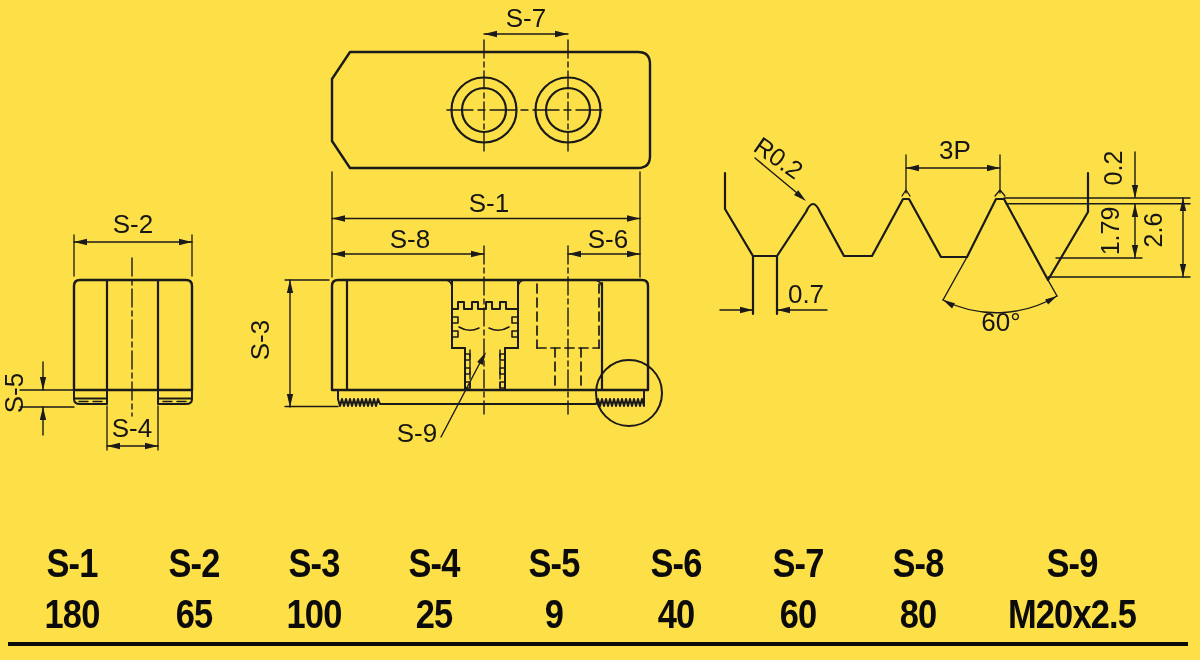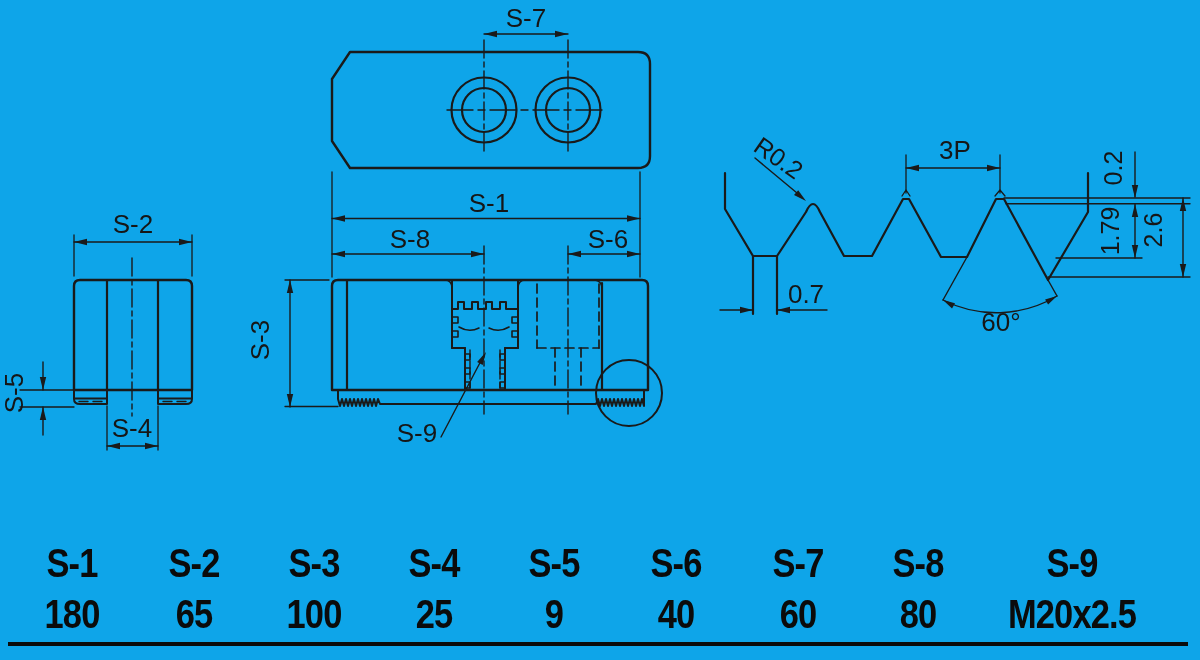--- a/index.html
+++ b/index.html
@@ -1,16 +1,16 @@
 <!DOCTYPE html>
 <html><head>
 <meta charset="utf-8">
 <style>
   html,body{margin:0;padding:0;background:#fff;}
-  #stage{position:relative;width:1200px;height:660px;background:#0ea5e9;overflow:hidden;
+  #stage{position:relative;width:1200px;height:660px;background:#fde047;overflow:hidden;
          font-family:"Liberation Sans",sans-serif;}
   #drawing{position:absolute;left:0;top:0;}
   svg text{fill:#161616;font-family:"Liberation Sans",sans-serif;}
   .dimtxt{font-size:26px;}
   .smalltxt{font-size:25px;}
   
   #spec-table{position:absolute;left:0;top:538px;width:1200px;height:122px;}
   .col{position:absolute;top:0;width:120px;text-align:center;}
   .hdr,.val{font-weight:bold;font-size:41px;color:#0b0b0b;letter-spacing:-1px;
             transform:scaleX(0.84);transform-origin:50% 50%;white-space:nowrap;}

